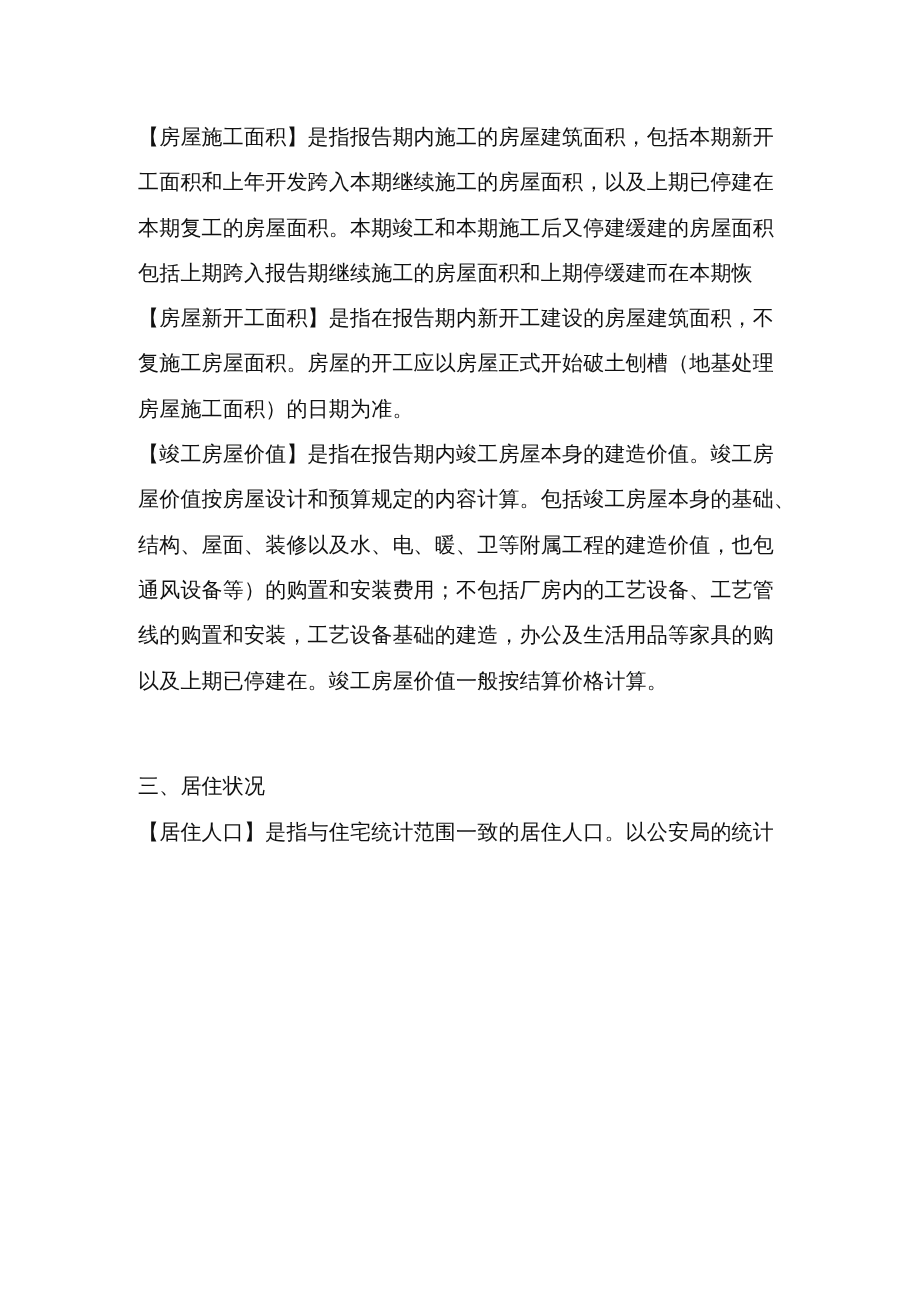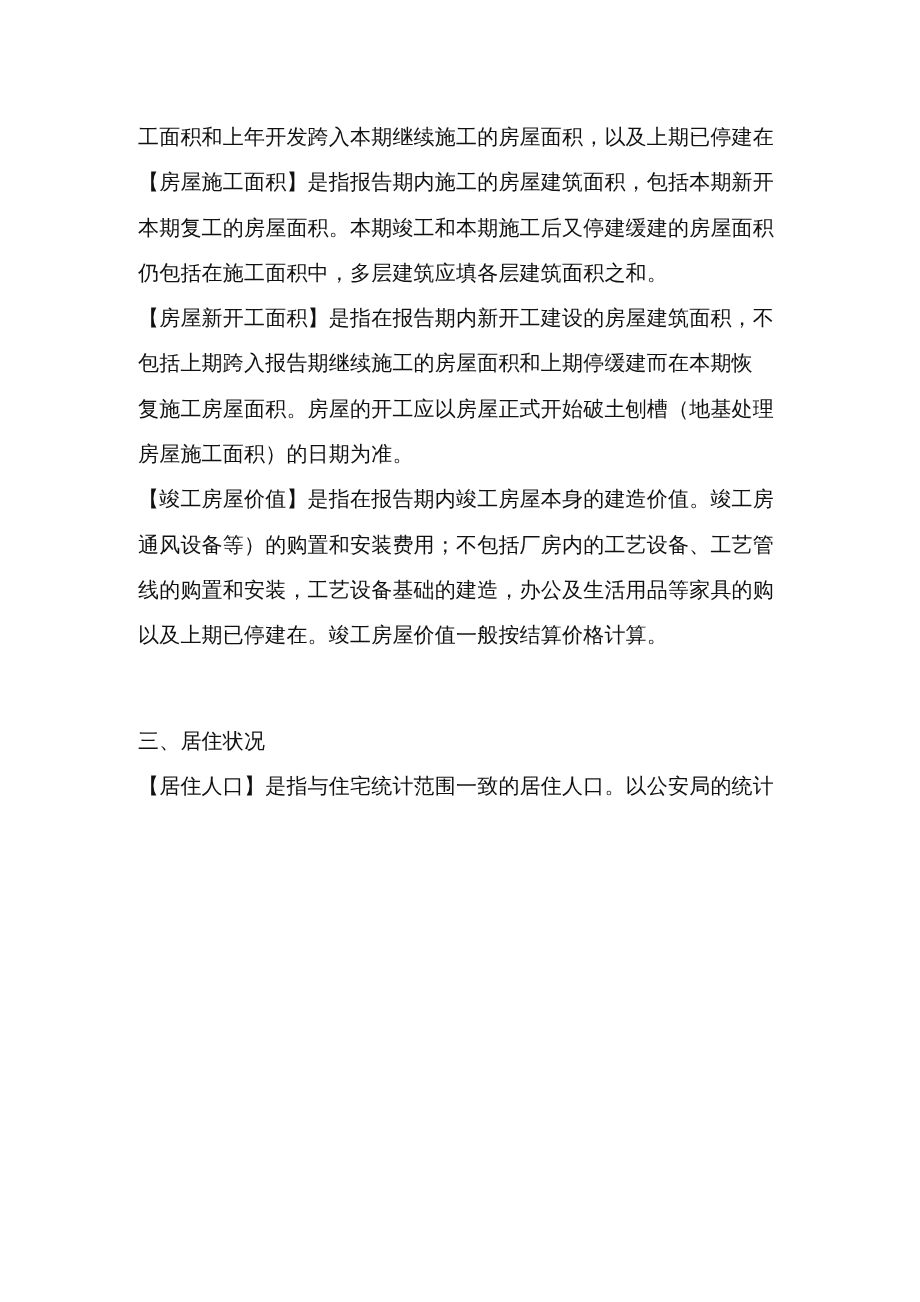--- a/index.html
+++ b/index.html
@@ -31,36 +31,37 @@
     .line.blank {
       height: 60.5px;
     }
   </style>
 </head>
 <body>
 
 <div class="page">
 
   <div>
+    <div class="line">【房屋施工面积】是指报告期内施工的房屋建筑面积，包括本期新开</div>
     <div class="line">工面积和上年开发跨入本期继续施工的房屋面积，以及上期已停建在</div>
-    <div class="line">【房屋施工面积】是指报告期内施工的房屋建筑面积，包括本期新开</div>
     <div class="line">本期复工的房屋面积。本期竣工和本期施工后又停建缓建的房屋面积</div>
-    <div class="line">仍包括在施工面积中，多层建筑应填各层建筑面积之和。</div>
   </div>
 
   <div>
+    <div class="line">包括上期跨入报告期继续施工的房屋面积和上期停缓建而在本期恢</div>
     <div class="line">【房屋新开工面积】是指在报告期内新开工建设的房屋建筑面积，不</div>
-    <div class="line">包括上期跨入报告期继续施工的房屋面积和上期停缓建而在本期恢</div>
     <div class="line">复施工房屋面积。房屋的开工应以房屋正式开始破土刨槽（地基处理</div>
     <div class="line">房屋施工面积）的日期为准。</div>
   </div>
 
 
   <div>
     <div class="line">【竣工房屋价值】是指在报告期内竣工房屋本身的建造价值。竣工房</div>
+    <div class="line">屋价值按房屋设计和预算规定的内容计算。包括竣工房屋本身的基础、</div>
+    <div class="line">结构、屋面、装修以及水、电、暖、卫等附属工程的建造价值，也包</div>
     <div class="line">通风设备等）的购置和安装费用；不包括厂房内的工艺设备、工艺管</div>
     <div class="line">线的购置和安装，工艺设备基础的建造，办公及生活用品等家具的购</div>
     <div class="line">以及上期已停建在。竣工房屋价值一般按结算价格计算。</div>
   </div>
 
   <div class="line blank"></div>
 
   <div class="line">三、居住状况</div>
 
   <div>

